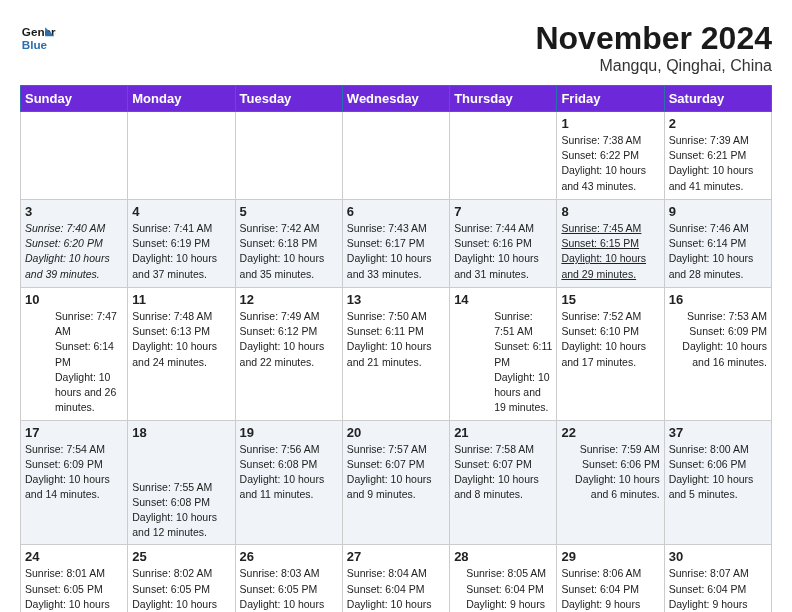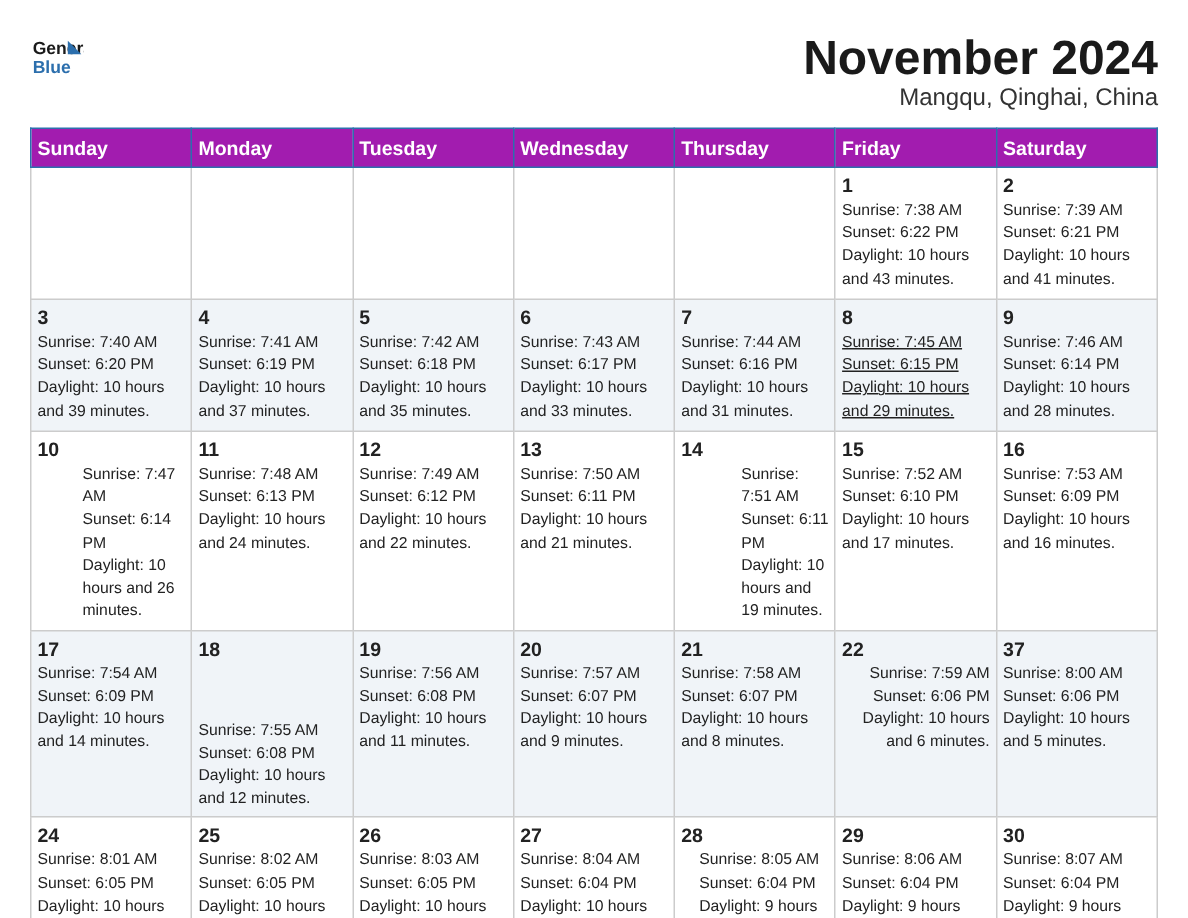--- a/index.html
+++ b/index.html
@@ -34,21 +34,21 @@
     .location {
       font-size: 16px;
       color: #333;
     }
     table {
       width: 100%;
       border-collapse: collapse;
       table-layout: fixed;
     }
     thead tr th {
-      background: #a21caf;
+      background: #6d28d9;
       color: #fff;
       font-size: 13px;
       font-weight: bold;
       padding: 5px 4px;
       border: 1px solid #2c6fad;
       text-align: left;
     }
     tbody tr td {
       border: 1px solid #ccc;
       vertical-align: top;
@@ -120,21 +120,21 @@
         <td>
           <span class="day-num">2</span>
           <div class="cell-content" style="white-space: pre-line;">Sunrise: 7:39 AM
 Sunset: 6:21 PM
 Daylight: 10 hours and 41 minutes.</div>
         </td>
       </tr>
       <tr>
         <td>
           <span class="day-num">3</span>
-          <div class="cell-content" style="white-space: pre-line;">Sunrise: 7:40 AM
+          <div class="cell-content" style="white-space: pre-line; font-style: italic;">Sunrise: 7:40 AM
 Sunset: 6:20 PM
 Daylight: 10 hours and 39 minutes.</div>
         </td>
         <td>
           <span class="day-num">4</span>
           <div class="cell-content" style="white-space: pre-line;">Sunrise: 7:41 AM
 Sunset: 6:19 PM
 Daylight: 10 hours and 37 minutes.</div>
         </td>
         <td>
@@ -200,21 +200,21 @@
 Daylight: 10 hours and 19 minutes.</div>
         </td>
         <td>
           <span class="day-num">15</span>
           <div class="cell-content" style="white-space: pre-line;">Sunrise: 7:52 AM
 Sunset: 6:10 PM
 Daylight: 10 hours and 17 minutes.</div>
         </td>
         <td>
           <span class="day-num">16</span>
-          <div class="cell-content" style="white-space: pre-line;">Sunrise: 7:53 AM
+          <div class="cell-content" style="white-space: pre-line; text-align: right;">Sunrise: 7:53 AM
 Sunset: 6:09 PM
 Daylight: 10 hours and 16 minutes.</div>
         </td>
       </tr>
       <tr>
         <td>
           <span class="day-num">17</span>
           <div class="cell-content" style="white-space: pre-line;">Sunrise: 7:54 AM
 Sunset: 6:09 PM
 Daylight: 10 hours and 14 minutes.</div>

